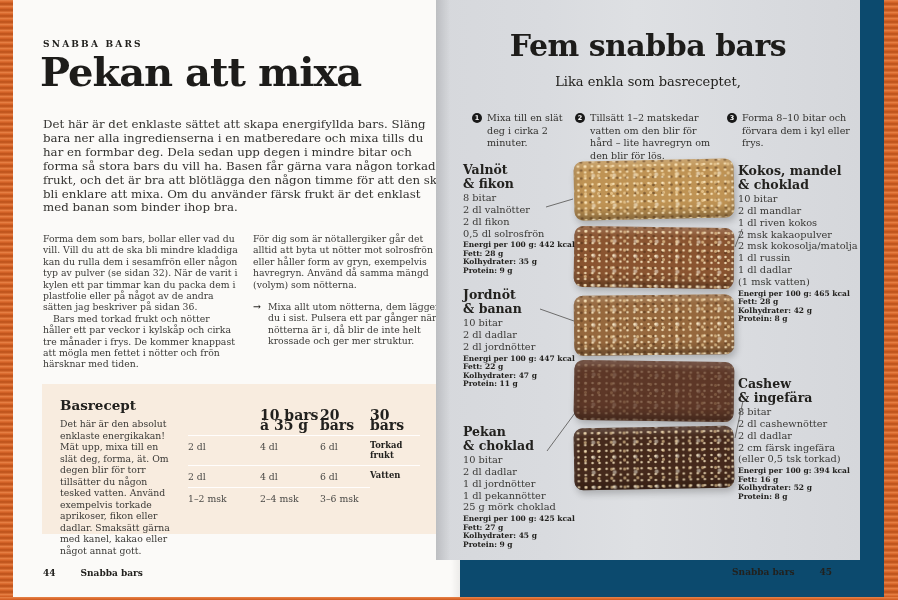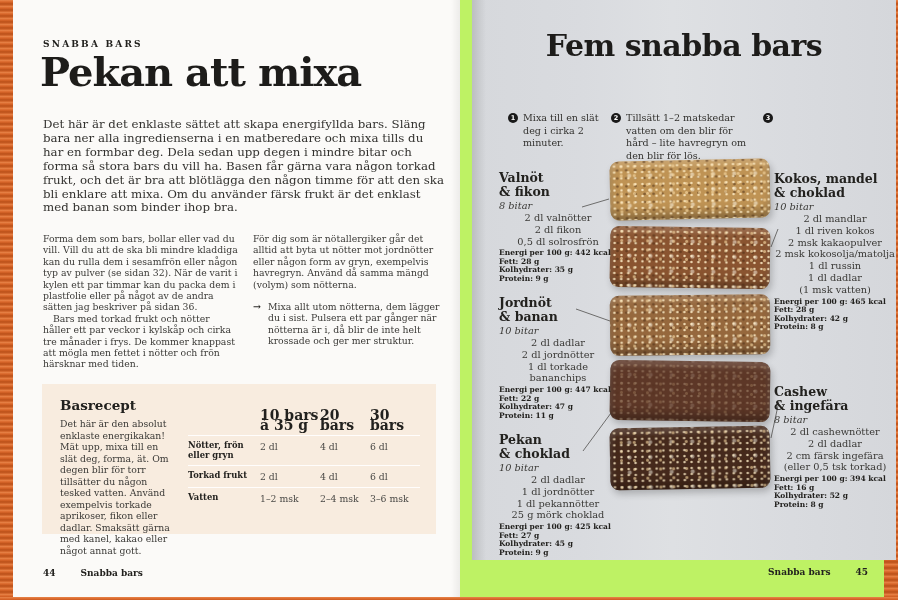--- a/index.html
+++ b/index.html
@@ -1,29 +1,29 @@
 <!DOCTYPE html>
 <html lang="sv"><head>
 <meta charset="utf-8">
 <style>
   html,body{margin:0;padding:0;}
   body{font-family:"DejaVu Serif","Liberation Serif",serif;color:#2b2a27;}
-  .book{position:relative;width:898px;height:600px;background:#bef264;overflow:hidden;}
+  .book{position:relative;width:898px;height:600px;background:#0c4a6e;overflow:hidden;}
 
   
   .edge{position:absolute;background:repeating-linear-gradient(180deg,#e8854a 0px,#d9662a 2px,#b94f18 4px,#dd7135 6px);}
   .edge-left{left:0;top:0;width:13px;height:600px;}
   .edge-right{right:0;top:0;width:14px;height:600px;}
   .edge-bottom{left:0;bottom:0;width:898px;height:3px;}
 
   .page{position:absolute;top:0;}
   .page-left{left:13px;width:447px;height:597px;background:#fbfaf8;}
   .page-left::after{content:'';position:absolute;right:0;top:0;bottom:0;width:9px;
     background:linear-gradient(270deg,rgba(0,0,0,0.06),transparent);}
-  .page-right{left:472px;width:424px;height:560px;
+  .page-right{left:436px;width:424px;height:560px;
     background:linear-gradient(90deg,#d6d8dc 0px,#d9dbdf 110px,#dee0e3 200px,#d9dbdf 320px,#d5d7db 424px);}
   .page-right::before{content:'';position:absolute;left:0;top:0;bottom:0;width:14px;
     background:linear-gradient(90deg,rgba(0,0,0,0.12),transparent);}
 
   
   .kicker{position:absolute;left:30px;top:39px;font-size:9px;font-weight:bold;letter-spacing:2.2px;color:#22211e;}
   .main-title{position:absolute;left:27px;top:48px;font-size:40px;font-weight:bold;letter-spacing:-1px;color:#1d1c1a;}
   .intro{position:absolute;left:30px;top:118px;width:402px;font-size:11.8px;line-height:13.9px;color:#33322f;}
 
   .cols{position:absolute;left:30px;top:233px;width:406px;display:flex;gap:15px;}
@@ -55,29 +55,29 @@
          font-size:13px;line-height:17px;color:#22211e;}
 
   .step{position:absolute;display:flex;gap:5px;font-size:9.6px;line-height:12.6px;color:#33322f;}
   .step-num{flex:0 0 10px;width:10px;height:10px;margin-top:1px;border-radius:50%;background:#191919;
             color:#fff;font-size:6.5px;line-height:10px;text-align:center;font-family:"DejaVu Sans",sans-serif;font-weight:bold;}
   .step1{left:36px;top:112px;width:100px;}
   .step2{left:139px;top:112px;width:142px;}
   .step3{left:291px;top:112px;width:128px;}
 
   
-  .recipe{position:absolute;width:118px;margin-top:8px;}
+  .recipe{position:absolute;width:118px;}
   .rec1{left:27px;top:163px;}
   .rec2{left:27px;top:288px;}
   .rec3{left:27px;top:425px;}
   .rec4{left:302px;top:164px;width:122px;}
   .rec5{left:302px;top:377px;width:122px;}
   .rec-name{font-size:12.5px;line-height:13.5px;font-weight:bold;color:#22211e;}
-  .rec-yield{font-size:9.8px;line-height:12px;font-style:italic;margin-top:2px;color:#3a3936;}
-  .rec-ing{font-size:9.8px;line-height:11.8px;color:#3a3936;text-align:center;}
+  .rec-yield{font-size:9.8px;line-height:12px;margin-top:2px;color:#3a3936;}
+  .rec-ing{font-size:9.8px;line-height:11.8px;color:#3a3936;}
   .rec-nut{font-size:7.5px;line-height:8.5px;font-weight:bold;color:#22211e;margin-top:2px;}
 
   
   .bar{position:absolute;left:138px;width:160px;border-radius:9px;
        box-shadow:2px 4px 7px rgba(0,0,0,0.22), inset 0 5px 7px rgba(255,255,255,0.18), inset 0 -7px 9px rgba(0,0,0,0.28);}
   .bar::before{content:'';position:absolute;inset:0;border-radius:inherit;
     background-image:
       radial-gradient(circle, rgba(255,238,200,0.85) 0.8px, transparent 1.6px),
       radial-gradient(circle, rgba(245,214,160,0.65) 1px, transparent 2px),
       radial-gradient(circle, rgba(70,40,18,0.5) 0.9px, transparent 1.7px),
@@ -106,21 +106,21 @@
     <div class="kicker">SNABBA BARS</div>
     <div class="main-title">Pekan att mixa</div>
     <div class="intro">Det här är det enklaste sättet att skapa energifyllda bars. Släng bara ner alla ingredienserna i en matberedare och mixa tills du har en formbar deg. Dela sedan upp degen i mindre bitar och forma så stora bars du vill ha. Basen får gärna vara någon torkad frukt, och det är bra att blötlägga den någon timme för att den ska bli enklare att mixa. Om du använder färsk frukt är det enklast med banan som binder ihop bra.</div>
 
     <div class="cols">
       <div class="col">
         <p>Forma dem som bars, bollar eller vad du vill. Vill du att de ska bli mindre kladdiga kan du rulla dem i sesamfrön eller någon typ av pulver (se sidan 32). När de varit i kylen ett par timmar kan du packa dem i plastfolie eller på något av de andra sätten jag beskriver på sidan 36.</p>
         <p class="indent">Bars med torkad frukt och nötter håller ett par veckor i kylskåp och cirka tre månader i frys. De kommer knappast att mögla men fettet i nötter och frön härsknar med tiden.</p>
       </div>
       <div class="col">
-        <p>För dig som är nötallergiker går det alltid att byta ut nötter mot jordnötter eller någon form av gryn, exempelvis havregryn. Använd då samma mängd (volym) som nötterna.</p>
+        <p>För dig som är nötallergiker går det alltid att byta ut nötter mot solrosfrön eller håller form av gryn, exempelvis havregryn. Använd då samma mängd (volym) som nötterna.</p>
         <div class="arrow-block">
           <span class="arrow-glyph">→</span>
           <p>Mixa allt utom nötterna, dem lägger du i sist. Pulsera ett par gånger när nötterna är i, då blir de inte helt krossade och ger mer struktur.</p>
         </div>
       </div>
     </div>
 
     <div class="box">
       <div class="box-left">
         <div class="box-title">Basrecept</div>
@@ -128,24 +128,20 @@
       </div>
       <div class="ing-table">
         <div class="th"></div>
         <div class="th">
           <div>10 bars</div>
           <div>à 35 g</div>
         </div>
         <div class="th">20 bars</div>
         <div class="th">30 bars</div>
 
-        <div class="cell rowlabel">
-          <div>Nötter, frön</div>
-          <div>eller gryn</div>
-        </div>
         <div class="cell">2 dl</div>
         <div class="cell">4 dl</div>
         <div class="cell">6 dl</div>
 
         <div class="cell rowlabel">Torkad frukt</div>
         <div class="cell">2 dl</div>
         <div class="cell">4 dl</div>
         <div class="cell">6 dl</div>
 
         <div class="cell rowlabel">Vatten</div>
@@ -157,32 +153,34 @@
 
     <div class="footer footer-left">
       <span>44</span>
       <span>Snabba bars</span>
     </div>
   </div>
 
   <div class="page page-right">
     <div class="r-title">Fem snabba bars</div>
     <div class="r-sub">
+      <div>Lika enkla som basreceptet,</div>
     </div>
 
     <div class="step step1">
       <span class="step-num">1</span>
       <span>Mixa till en slät deg i cirka 2 minuter.</span>
     </div>
     <div class="step step2">
       <span class="step-num">2</span>
       <span>Tillsätt 1–2 matskedar vatten om den blir för hård – lite havregryn om den blir för lös.</span>
     </div>
     <div class="step step3">
       <span class="step-num">3</span>
+      <span>Forma 8–10 bitar och förvara dem i kyl eller frys.</span>
     </div>
 
     <div class="bar b1" style="background-color: rgb(191, 147, 84);"></div>
     <div class="bar b2" style="background-color: rgb(138, 84, 48);"></div>
     <div class="bar b3" style="background-color: rgb(150, 104, 61);"></div>
     <div class="bar b4" style="background-color: rgb(93, 55, 39);"></div>
     <div class="bar b5" style="background-color: rgb(69, 41, 28);"></div>
 
     <svg class="leaders" viewBox="0 0 424 592">
       <line x1="110" y1="207" x2="137" y2="199" stroke="#3d3c3a" stroke-width="0.7"></line>
@@ -213,21 +211,20 @@
 
     <div class="recipe rec2">
       <div class="rec-name">
         <div>Jordnöt</div>
           <div>&amp; banan</div>
       </div>
       <div class="rec-yield">10 bitar</div>
       <div class="rec-ing">
         <div>2 dl dadlar</div>
         <div>2 dl jordnötter</div>
-        <div>1 dl torkade bananchips</div>
       </div>
       <div class="rec-nut">
         <div>Energi per 100 g: 447 kcal</div>
         <div>Fett: 22 g</div>
         <div>Kolhydrater: 47 g</div>
         <div>Protein: 11 g</div>
       </div>
     </div>
 
     <div class="recipe rec3">

